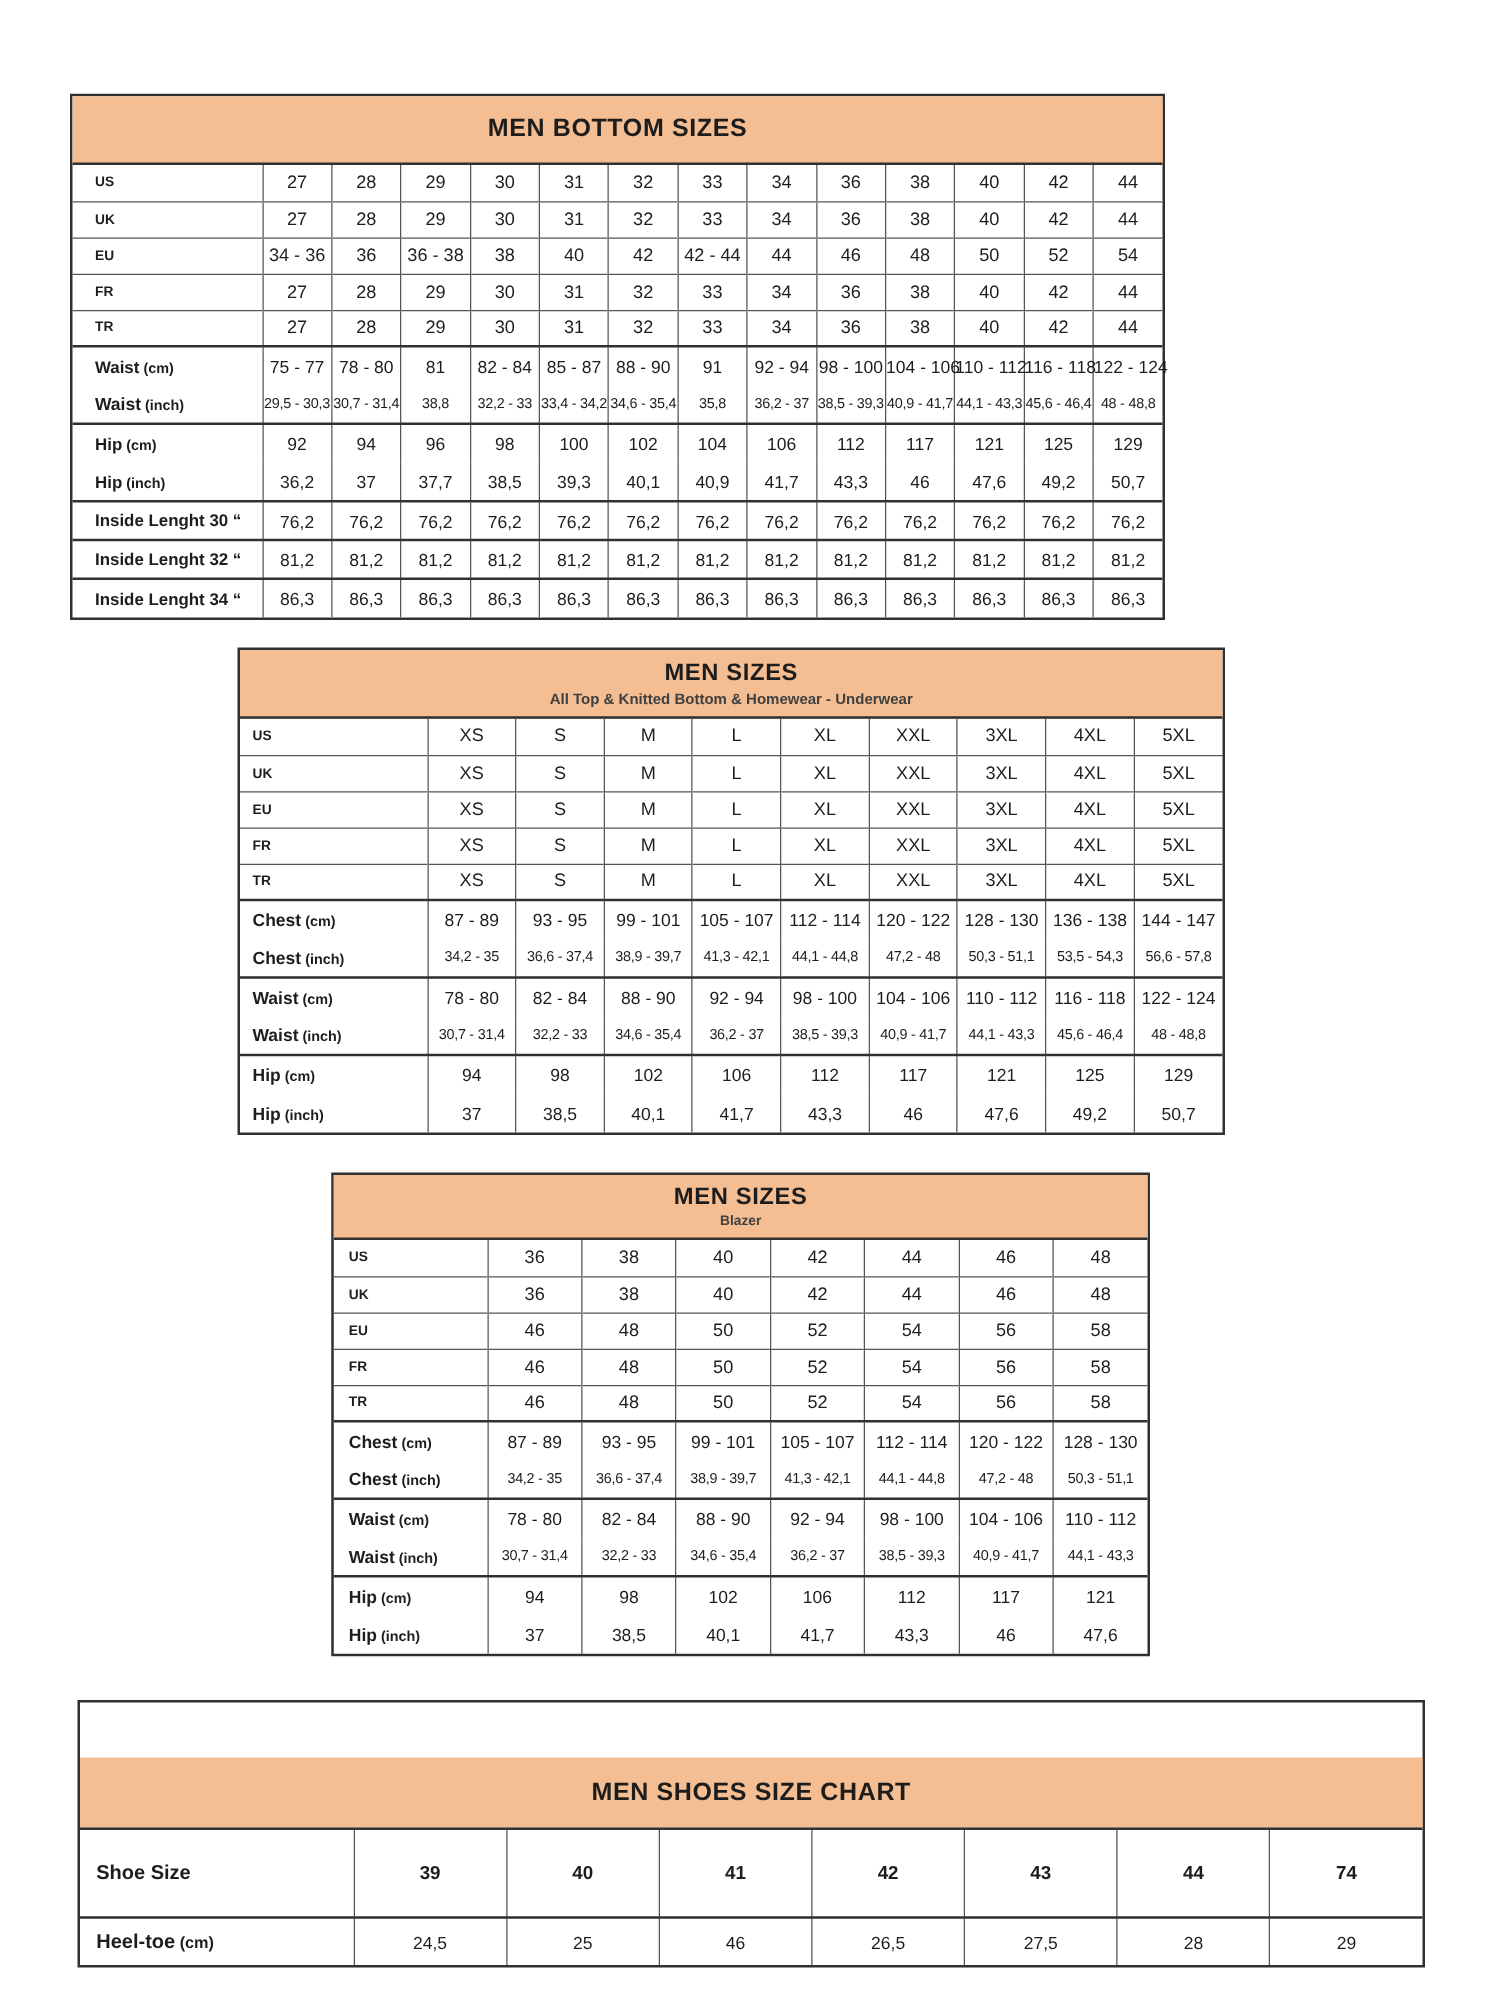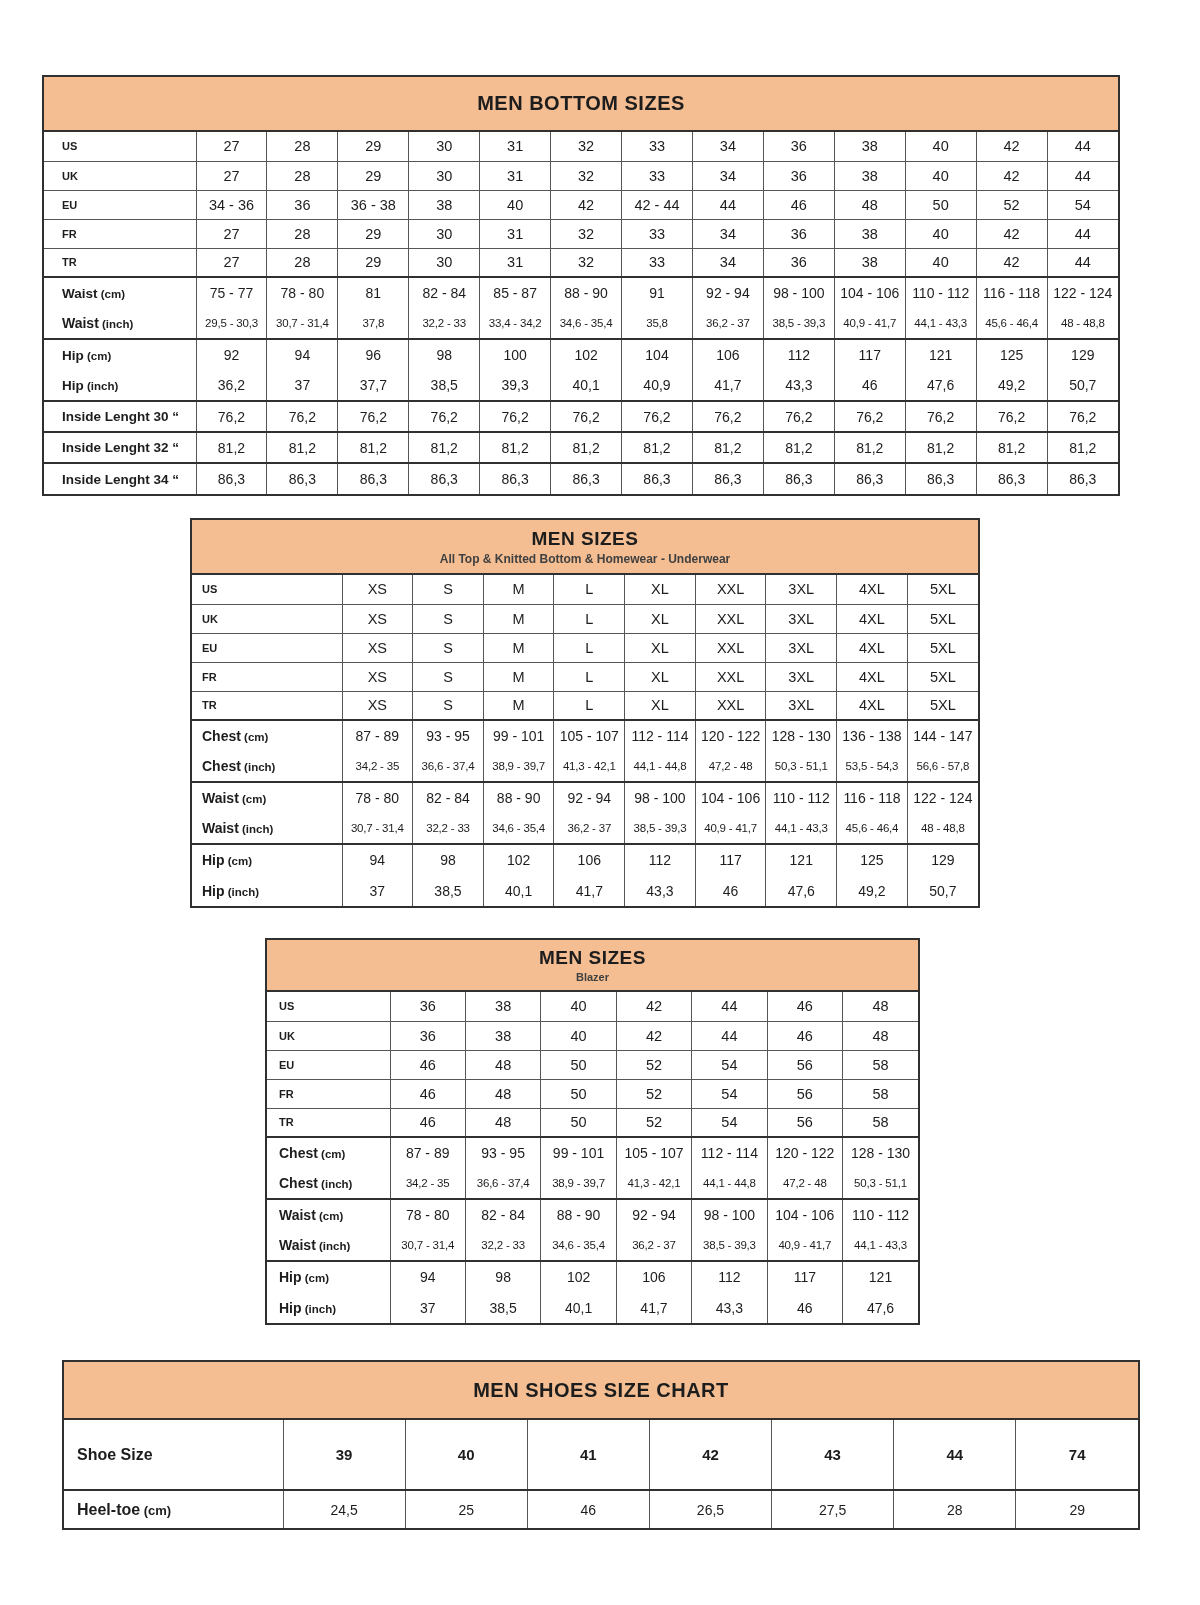--- a/index.html
+++ b/index.html
@@ -64,39 +64,39 @@
   tr.r-size  { height: 29px; }
   tr.r-cm    { height: 31px; }
   tr.r-inch  { height: 31px; margin-top: 13px; }
   tr.r-size th { font-size: 11px; }
   tr.r-cm th, tr.r-inch th { font-size: 14px; }
   tr.r-size td { font-size: 14.5px; }
   tr.r-cm td   { font-size: 14px; }
   tr.r-inch td { font-size: 11.5px; letter-spacing: -0.2px; }
 
   
-  #t0 { left: 42px;  top: 75px;   width: 1078px; }
+  #t0 { left: 56px;  top: 75px;   width: 876px; }
   #t0 .band { height: 55px; }
   #t0 .band .title { font-size: 20px; }
   #t0 th { padding-left: 18px; }
   #t0 tr.r-cm th { font-size: 13.5px; }
 
   #t1 { left: 190px; top: 518px;  width: 790px; }
   #t1 .band { height: 55px; }
   #t1 .band .title { font-size: 19px; }
   #t1 th { padding-left: 10px; }
 
   #t2 { left: 265px; top: 938px;  width: 655px; }
   #t2 .band { height: 52px; }
   #t2 .band .title { font-size: 19px; }
   #t2 .band .subtitle { font-size: 11px; }
   #t2 th { padding-left: 12px; }
 
   #t3 { left: 62px;  top: 1360px; width: 1078px; }
-  #t3 .band { height: 58px; }
+  #t3 .band { height: 58px; margin-top: 44px; }
   #t3 .band .title { font-size: 20px; }
   #t3 th { padding-left: 13px; font-size: 16px; }
   #t3 tr.r-shoe { height: 70px; }
   #t3 tr.r-shoe td { font-size: 15px; font-weight: bold; }
   #t3 tr.r-cm { height: 38px; }
   #t3 tr.r-cm th { font-size: 16px; }
   #t3 th .unit { font-size: 13px; }
 </style>
 </head>
 <body>
@@ -219,21 +219,21 @@
           <td>98 - 100</td>
           <td>104 - 106</td>
           <td>110 - 112</td>
           <td>116 - 118</td>
           <td>122 - 124</td>
         </tr>
         <tr class="r-inch">
           <th><span>Waist</span><span class="unit"> (inch)</span></th>
           <td>29,5 - 30,3</td>
           <td>30,7 - 31,4</td>
-          <td>37,8</td>
+          <td>38,8</td>
           <td>32,2 - 33</td>
           <td>33,4 - 34,2</td>
           <td>34,6 - 35,4</td>
           <td>35,8</td>
           <td>36,2 - 37</td>
           <td>38,5 - 39,3</td>
           <td>40,9 - 41,7</td>
           <td>44,1 - 43,3</td>
           <td>45,6 - 46,4</td>
           <td>48 - 48,8</td>

